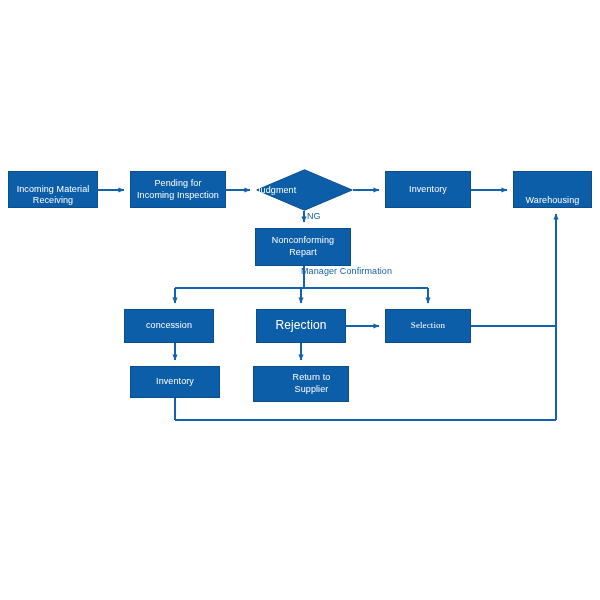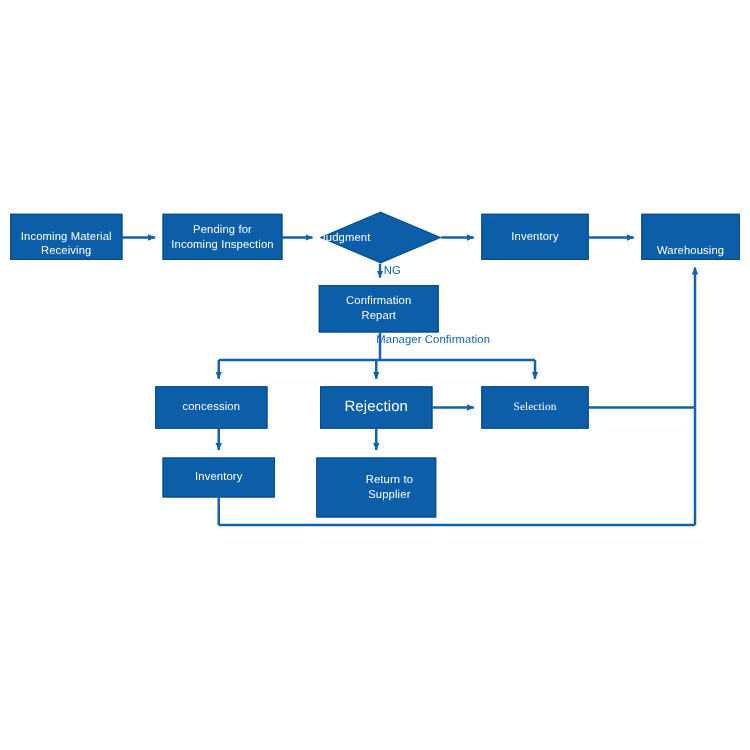--- a/index.html
+++ b/index.html
@@ -140,41 +140,41 @@
 
   <div class="node" style="left:385px; top:171px; width:86px; height:37px; font-size:9px;">
     <span class="node-label">Inventory</span>
   </div>
 
   <div class="node" style="left:513px; top:171px; width:79px; height:37px; font-size:9px;align-items:flex-end;">
     <span class="node-label">Warehousing</span>
   </div>
 
   <div class="node" style="left:255px; top:228px; width:96px; height:38px; font-size:9px;">
-    <span class="node-label">Confirmation
+    <span class="node-label">Nonconforming
 Repart</span>
   </div>
 
   <div class="node" style="left:124px; top:309px; width:90px; height:34px; font-size:9px;">
     <span class="node-label">concession</span>
   </div>
 
   <div class="node" style="left:256px; top:309px; width:90px; height:34px; font-size:12px;">
     <span class="node-label">Rejection</span>
   </div>
 
   <div class="node" style="left:385px; top:309px; width:86px; height:34px; font-size:9px;font-family:Liberation Serif, serif;">
     <span class="node-label">Selection</span>
   </div>
 
   <div class="node" style="left:130px; top:366px; width:90px; height:32px; font-size:9px;">
     <span class="node-label">Inventory</span>
   </div>
 
-  <div class="node" style="left:253px; top:366px; width:96px; height:48px; font-size:9px;padding-left:24px;">
+  <div class="node" style="left:253px; top:366px; width:96px; height:36px; font-size:9px;padding-left:24px;">
     <span class="node-label">Return to Supplier</span>
   </div>
 
   <div class="edge-label" style="left:361px; top:170px; font-size:9px;margin-left:24px;">OK</div>
 
   <div class="edge-label" style="left:307px; top:211px; font-size:9px;">NG</div>
 
   <div class="edge-label" style="left:301px; top:266px; font-size:9px;">Manager Confirmation</div>
 
 </div>

